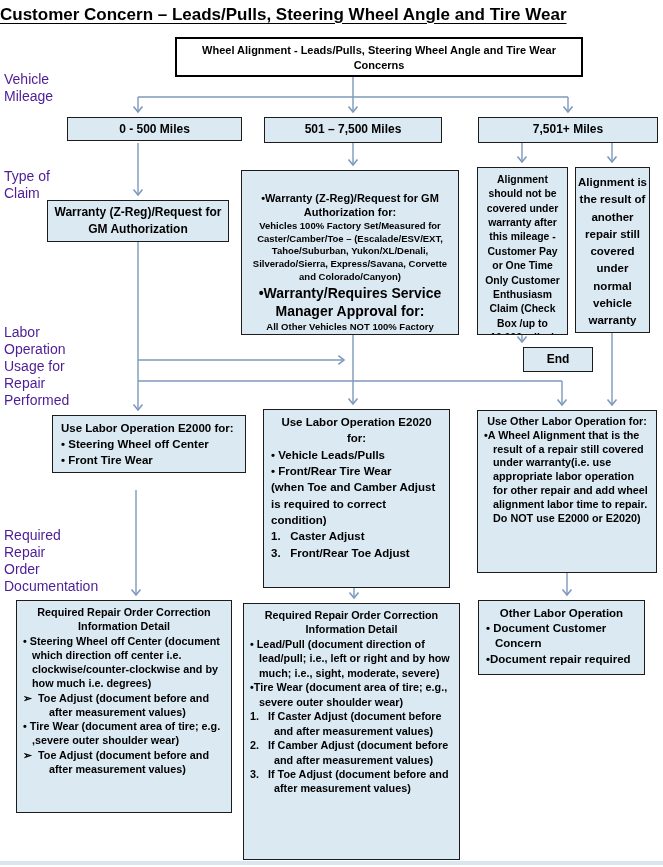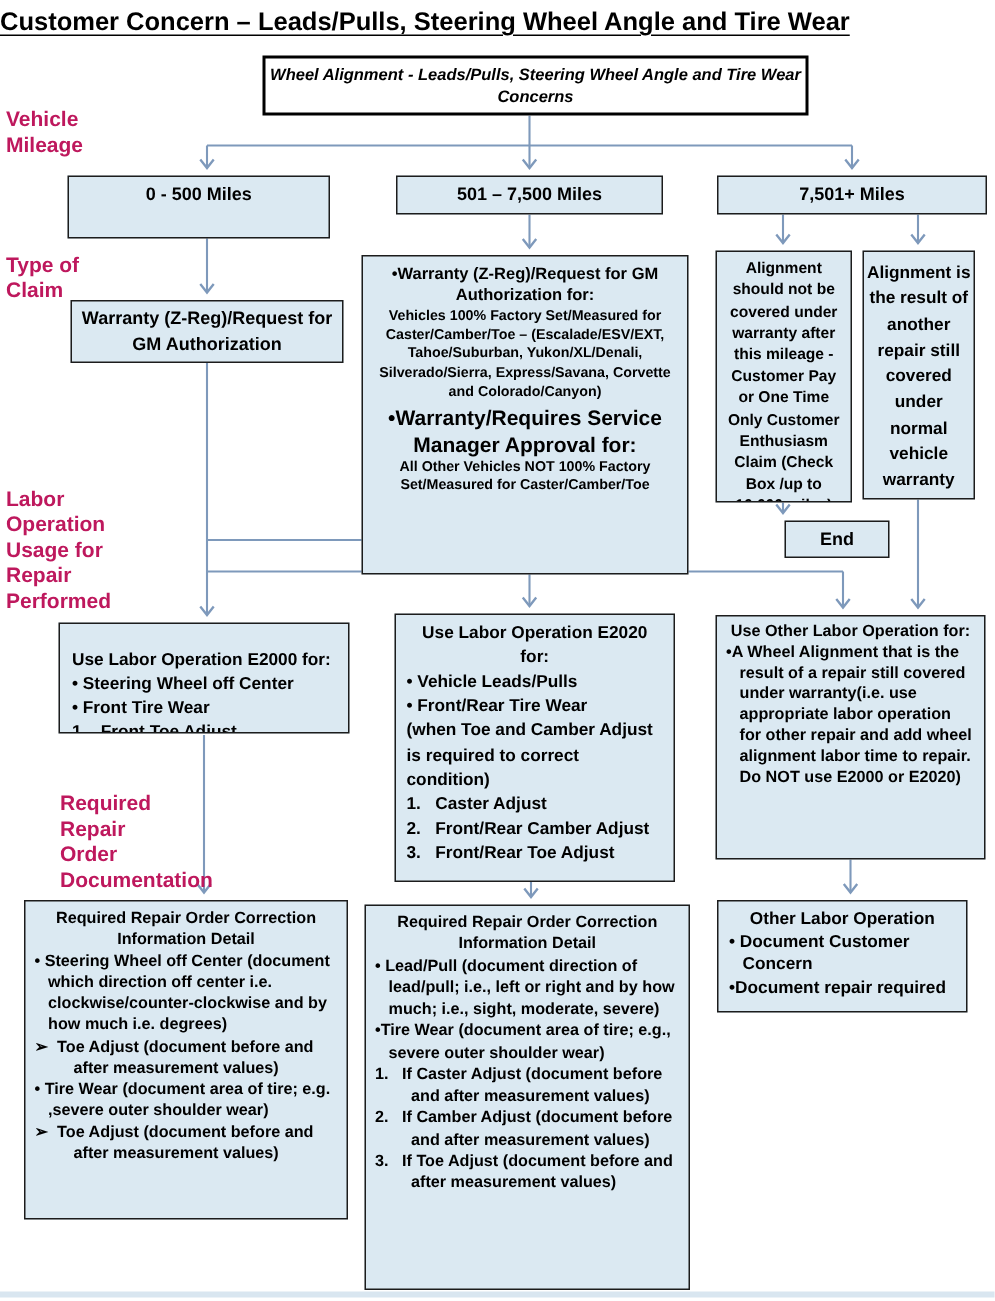--- a/index.html
+++ b/index.html
@@ -5,21 +5,21 @@
   html,body{margin:0;padding:0;background:#fff;}
   body{width:663px;height:867px;position:relative;overflow:hidden;
        font-family:"Liberation Sans",sans-serif;color:#000;}
   .abs{position:absolute;box-sizing:border-box;}
   .title{left:0;top:5px;width:663px;text-align:left;font-size:17px;font-weight:bold;}
   .title span{text-decoration:underline;text-underline-offset:3px;}
   .box{position:absolute;box-sizing:border-box;background:#dbe9f2;border:1.6px solid #1c1c1c;
        font-weight:bold;color:#000;overflow:hidden;}
   .white{background:#fff;border:2px solid #000;}
   .ctr{text-align:center;}
-  .rowlabel{position:absolute;font-size:14px;font-weight:bold;line-height:17px;color:#be185d;}
+  .rowlabel{position:absolute;font-size:14px;font-weight:normal;line-height:17px;color:#4c1d95;}
   .t{text-align:center;}
   .bl{padding-left:9px;text-indent:-9px;}
   .num{padding-left:24px;text-indent:-24px;}
   .ar{padding-left:26px;text-indent:-26px;}
   svg.conn{position:absolute;left:0;top:0;width:663px;height:867px;}
   .strip{position:absolute;left:0;top:861px;width:663px;height:4px;background:#d9e6f0;}
 </style>
 </head>
 <body>
 
@@ -47,77 +47,76 @@
     <path d="M562,381 L562,405" marker-end="url(#ah)"></path>
     <path d="M612,333 L612,405" marker-end="url(#ah)"></path>
     <path d="M136,490 L136,595" marker-end="url(#ah)"></path>
     <path d="M354,588 L354,598" marker-end="url(#ah)"></path>
     <path d="M567,573 L567,595" marker-end="url(#ah)"></path>
   </g>
 </svg>
 
 <div class="abs title"><span>Customer Concern – Leads/Pulls, Steering Wheel Angle and Tire Wear</span></div>
 
-<div class="box white ctr" style="left:175px;top:37px;width:364px;height:40px;font-size:11px;line-height:1.35;padding:4px 3px;font-style:italic;">Wheel Alignment - Leads/Pulls, Steering Wheel Angle and Tire Wear Concerns</div>
+<div class="box white ctr" style="left:175px;top:37px;width:408px;height:40px;font-size:11px;line-height:1.35;padding:4px 3px;">Wheel Alignment - Leads/Pulls, Steering Wheel Angle and Tire Wear Concerns</div>
 
 <div class="rowlabel" style="left:4px;top:71px;">
   <div>Vehicle</div>
   <div>Mileage</div>
 </div>
 <div class="rowlabel" style="left:4px;top:168px;">
   <div>Type of</div>
   <div>Claim</div>
 </div>
 <div class="rowlabel" style="left:4px;top:324px;">
   <div>Labor</div>
   <div>Operation</div>
   <div>Usage for</div>
   <div>Repair</div>
   <div>Performed</div>
 </div>
-<div class="rowlabel" style="left:4px;top:527px;margin-left:36px;">
+<div class="rowlabel" style="left:4px;top:527px;">
   <div>Required</div>
   <div>Repair</div>
   <div>Order</div>
   <div>Documentation</div>
 </div>
 
-<div class="box ctr" style="left:45px;top:117px;width:175px;height:42px;font-size:12px;line-height:23px;">0 - 500 Miles</div>
+<div class="box ctr" style="left:67px;top:117px;width:175px;height:24px;font-size:12px;line-height:23px;">0 - 500 Miles</div>
 <div class="box ctr" style="left:264px;top:117px;width:178px;height:26px;font-size:12px;line-height:23px;">501 – 7,500 Miles</div>
 <div class="box ctr" style="left:478px;top:117px;width:180px;height:26px;font-size:12px;line-height:23px;">7,501+ Miles</div>
 
 <div class="box ctr" style="left:47px;top:200px;width:182px;height:42px;font-size:12px;line-height:1.45;padding:3px 6px;">Warranty (Z-Reg)/Request for GM  Authorization</div>
 
-<div class="box" style="left:241px;top:170px;width:218px;height:213px;padding:5px 5px;">
+<div class="box" style="left:241px;top:170px;width:218px;height:165px;padding:20px 5px;">
   <div class="t" style="font-size:11px;line-height:1.3;">•Warranty (Z-Reg)/Request for GM Authorization for:</div>
   <div class="t" style="font-size:9.5px;line-height:1.36;">Vehicles 100% Factory Set/Measured for Caster/Camber/Toe – (Escalade/ESV/EXT, Tahoe/Suburban, Yukon/XL/Denali, Silverado/Sierra, Express/Savana,  Corvette and Colorado/Canyon)</div>
   <div class="t" style="font-size:14px;line-height:1.3;">•Warranty/Requires Service Manager Approval for:</div>
   <div class="t" style="font-size:9.5px;line-height:1.36;">All Other Vehicles NOT 100% Factory Set/Measured for Caster/Camber/Toe</div>
 </div>
 
 <div class="box ctr" style="left:477px;top:167px;width:91px;height:168px;font-size:10.4px;line-height:1.38;padding:5px 3px;">Alignment should not be covered under warranty after this mileage - Customer Pay or  One Time Only Customer Enthusiasm Claim (Check Box /up to 10,000 miles)</div>
 
 <div class="box ctr" style="left:575px;top:167px;width:75px;height:166px;font-size:11.5px;line-height:1.5;padding:6px 2px;">Alignment is the result of another repair still covered under normal vehicle warranty</div>
 
 <div class="box ctr" style="left:487px;top:347px;width:70px;height:25px;font-size:12px;line-height:22px;margin-left:36px;">End</div>
 
-<div class="box" style="left:39px;top:415px;width:194px;height:74px;font-size:11.5px;line-height:1.4;padding:16px 8px;">
+<div class="box" style="left:52px;top:415px;width:194px;height:58px;font-size:11.5px;line-height:1.4;padding:4px 8px;">
   <div>Use Labor Operation E2000 for:</div>
   <div class="bl">• Steering Wheel off Center</div>
   <div class="bl">• Front Tire Wear</div>
   <div class="num">1.&nbsp;&nbsp;&nbsp;Front Toe Adjust</div>
 </div>
 
 <div class="box" style="left:263px;top:409px;width:187px;height:179px;font-size:11.5px;line-height:1.42;padding:4px 7px;">
   <div class="t">Use Labor Operation E2020 for:</div>
   <div class="bl">• Vehicle Leads/Pulls</div>
   <div class="bl">• Front/Rear Tire Wear</div>
   <div>(when Toe and Camber Adjust is required to correct condition)</div>
   <div class="num">1.&nbsp;&nbsp;&nbsp;Caster Adjust</div>
-  <div class="num">2.&nbsp;&nbsp;&nbsp;Front/Rear Camber Adjust</div>
   <div class="num">3.&nbsp;&nbsp;&nbsp;Front/Rear Toe Adjust</div>
 </div>
 
 <div class="box" style="left:477px;top:410px;width:180px;height:163px;font-size:10.8px;line-height:1.28;padding:4px 6px;">
   <div class="t">Use Other Labor Operation for:</div>
   <div class="bl">•A Wheel Alignment that is the result of a repair still covered under warranty(i.e. use appropriate labor operation for other repair and add wheel alignment labor time to repair. Do NOT use E2000 or E2020)</div>
 </div>
 
 <div class="box" style="left:16px;top:600px;width:216px;height:213px;font-size:10.8px;line-height:1.32;padding:4px 6px;">
   <div class="t">Required Repair Order Correction Information Detail</div>

